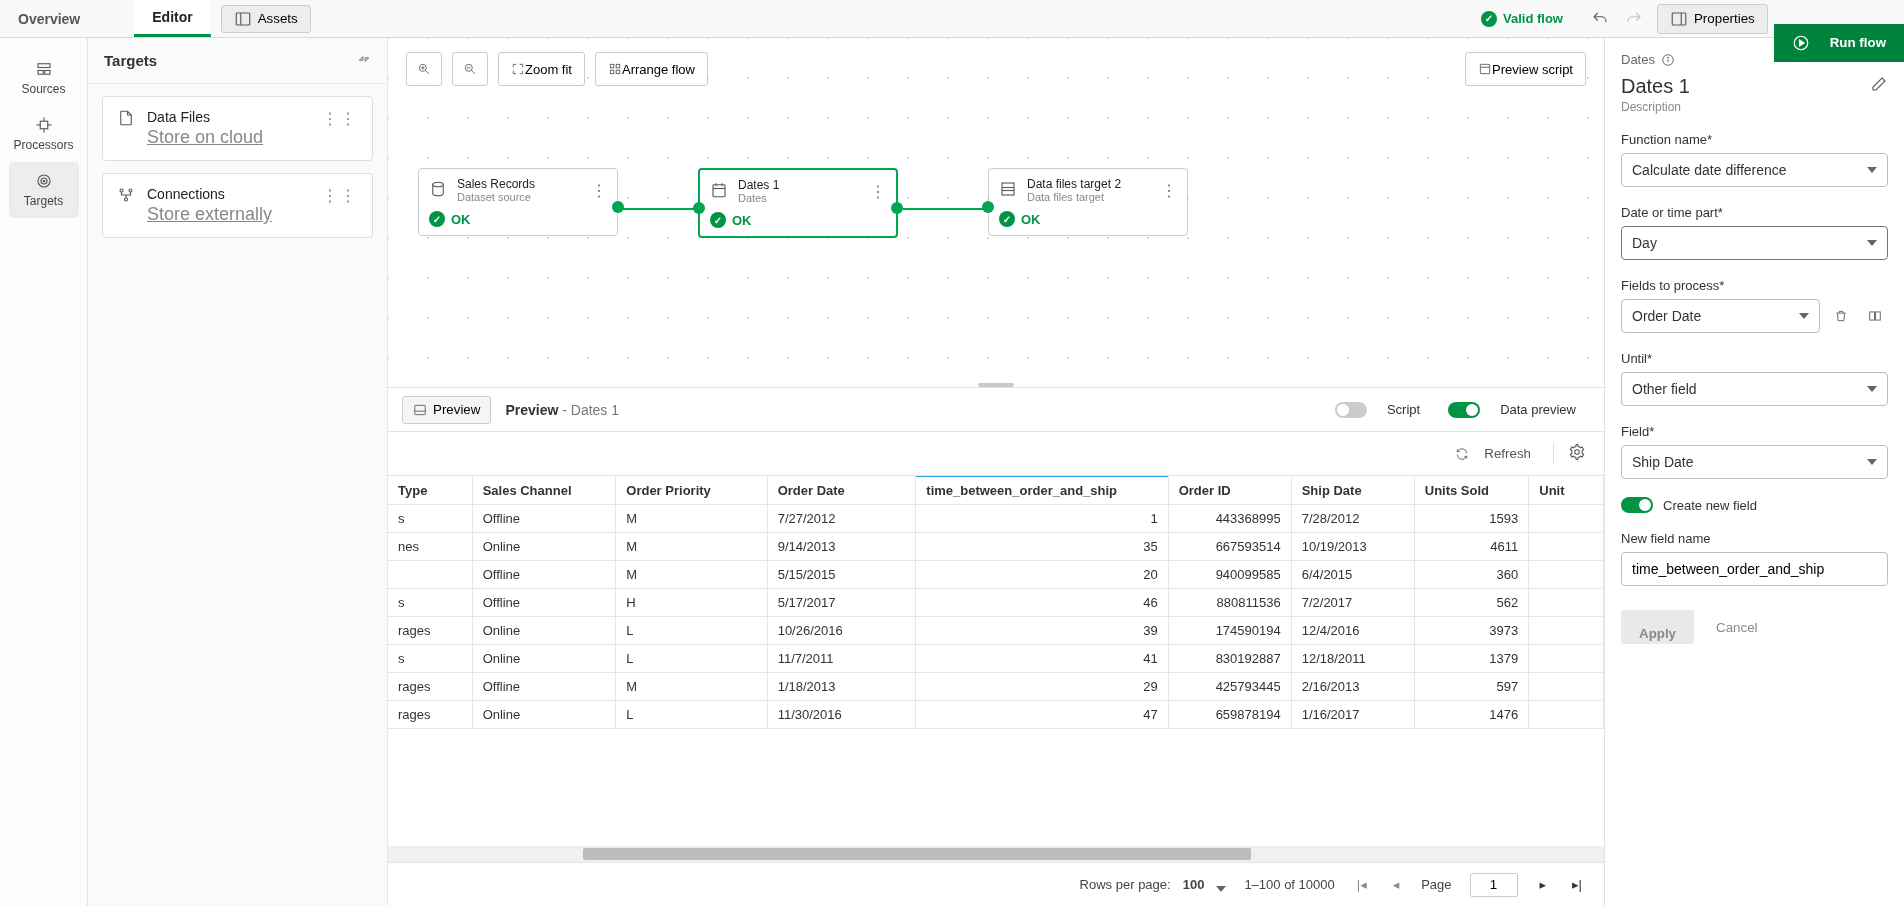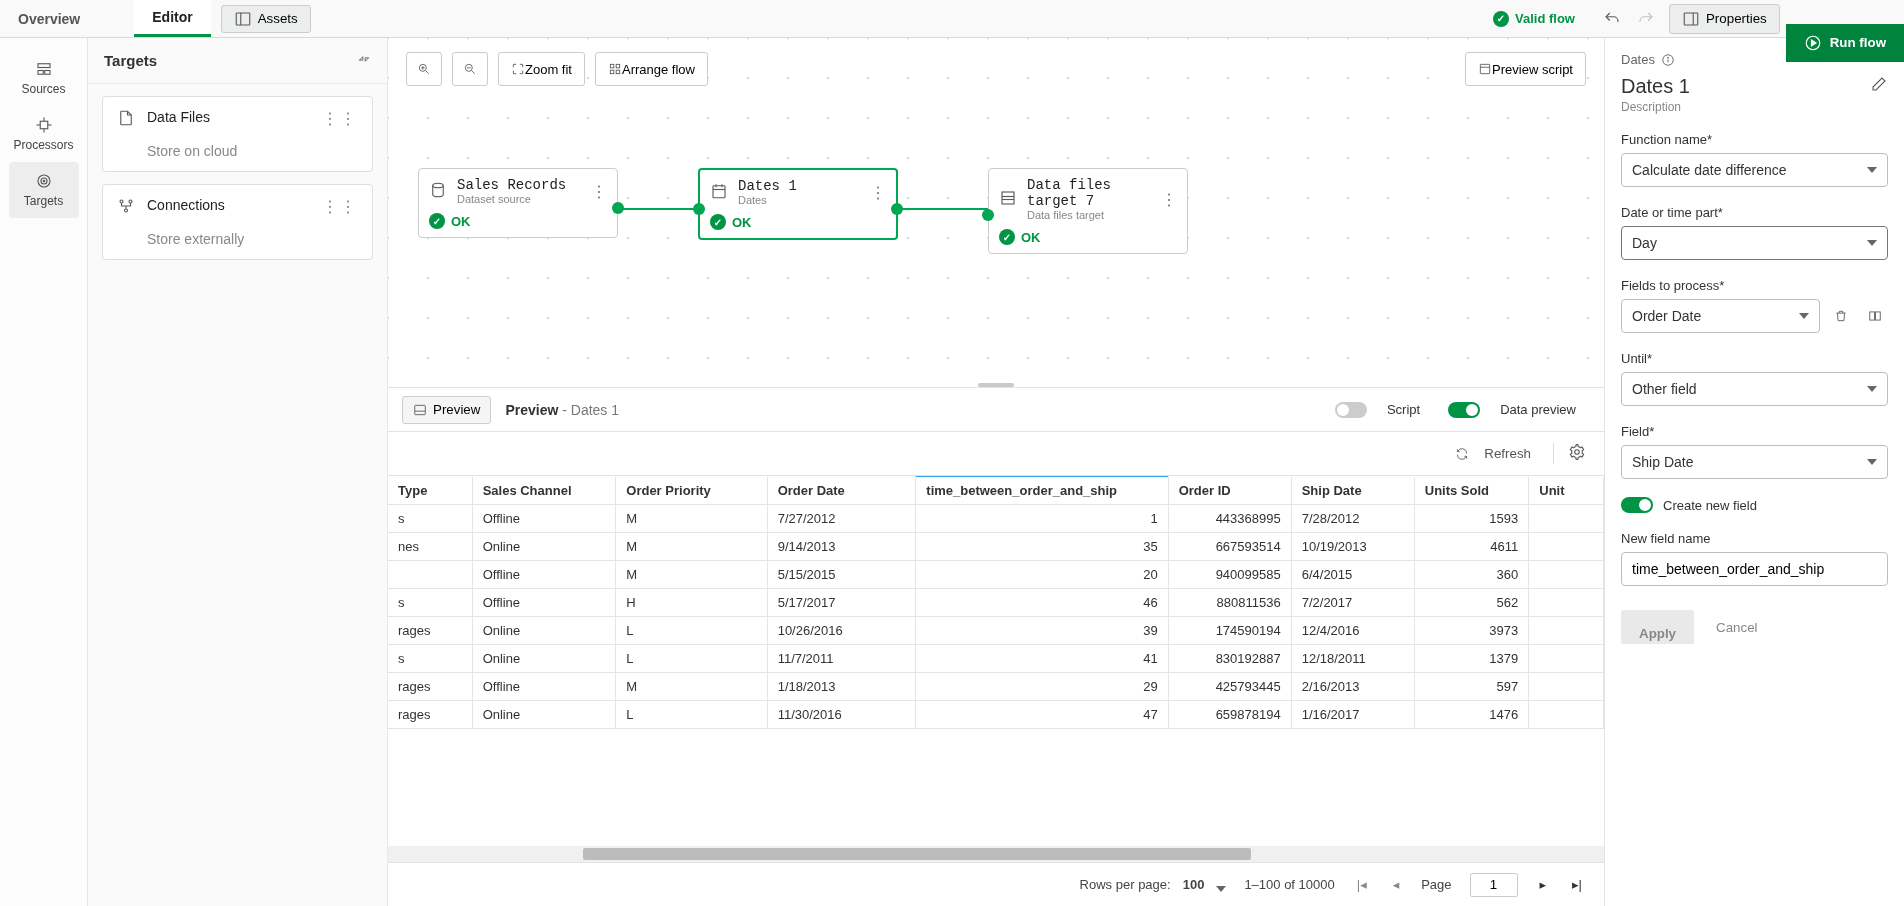--- a/index.html
+++ b/index.html
@@ -31,21 +31,21 @@
     background:#eceded; cursor:pointer;
   }
   .topbar .spacer { flex:1; }
   .valid-flow { display:flex; align-items:center; gap:6px; color:#009444; font-weight:600; margin-right:20px; }
   .icon-btn { display:flex; align-items:center; justify-content:center; width:34px; height:30px; border:none; background:transparent; cursor:pointer; color:#555; border-radius:3px; }
   .props-btn {
     display:flex; align-items:center; gap:6px; height:30px; padding:0 12px;
     border:1px solid #ccc; background:#eceded; border-radius:3px; cursor:pointer; margin:16px 6px;
   }
   .run-btn {
-    display:flex; align-items:center; gap:8px; height:38px; padding:0 18px;
+    display:flex; align-items:center; gap:20px; height:38px; padding:0 18px;
     background:#00843d; color:#fff; font-weight:600; border:none; cursor:pointer;margin-top:48px;
   }
 
   
   .main { display:flex; height:calc(100% - 38px); }
 
   
   .leftnav { width:88px; border-right:1px solid #e3e3e3; background:#fcfcfc; display:flex; flex-direction:column; align-items:center; padding-top:12px; }
   .leftnav .navitem { display:flex; flex-direction:column; align-items:center; gap:4px; width:70px; padding:10px 0; font-size:12px; color:#444; cursor:pointer; border-radius:4px; }
   .leftnav .navitem.active { background:#ededed; }
@@ -58,21 +58,21 @@
   .targets-panel .panel-header {
     display:flex; align-items:center; justify-content:space-between;
     padding:14px 16px; font-weight:600; font-size:15px; border-bottom:1px solid #e8e8e8;
   }
   .targets-panel .card {
     margin:12px 14px 0; border:1px solid #ddd; border-radius:4px;
     padding:12px 14px; display:flex; align-items:flex-start; gap:12px; background:#fff;
     cursor:grab;
   }
   .targets-panel .card .txt .t1 { font-size:14px; color:#222; }
-  .targets-panel .card .txt .t2 { font-size:14px; color:#888; margin-top:18px; }
+  .targets-panel .card .txt .t2 { font-size:18px; color:#888; margin-top:2px;text-decoration:underline; }
   .drag-handle { margin-left:auto; color:#888; font-size:16px; letter-spacing:2px; }
 
   
   .mid-col { flex:1; display:flex; flex-direction:column; min-width:0; }
   .canvas-wrap { position:relative; flex:0 0 350px; border-bottom:1px solid #e3e3e3; overflow:hidden; }
   .canvas-toolbar {
     position:absolute; top:14px; left:18px; right:18px; display:flex; align-items:center; gap:10px; z-index:3;
   }
   .tbtn { display:flex; align-items:center; height:34px; padding:0 12px; border:1px solid #ccc; background:#fff; border-radius:3px; cursor:pointer; font-size:13px; }
   .tbtn.icon-only { width:36px; justify-content:center; padding:0; }
@@ -81,21 +81,21 @@
     position:absolute; inset:0;
     background-image: radial-gradient(#d7d7d7 1px, transparent 1px);
     background-size: 40px 40px;
     background-position: 20px 20px;
   }
   .node {
     position:absolute; width:200px; border:1px solid #ccc; border-radius:4px; background:#fff;
   }
   .node.selected { border:2px solid #00a651; }
   .node .node-body { display:flex; align-items:center; gap:10px; padding:8px 10px 4px; }
-  .node .node-body .labels .l1 { font-size:14px; color:#222;font-family:Liberation Mono, monospace; }
+  .node .node-body .labels .l1 { font-size:12px; color:#222; }
   .node .node-body .labels .l2 { font-size:11px; color:#888; }
   .node .node-status { display:flex; align-items:center; gap:6px; padding:4px 10px 8px; color:#009444; font-weight:600; font-size:13px;}
   .node .more { margin-left:auto; font-size:16px; color:#777; cursor:pointer; }
   .node .port { position:absolute; top:48%; width:12px; height:12px; border-radius:50%; background:#00a651; }
   .node .port.in { left:-7px; }
   .node .port.out { right:-7px; }
   .edge { position:absolute; height:2px; background:#00a651; z-index:1; }
 
   
   .preview-bar { display:flex; align-items:center; height:44px; border-bottom:1px solid #e3e3e3; padding:0 14px; gap:14px; position:relative; }
@@ -361,21 +361,21 @@
           </div>
           <div class="edge" style="left: 230px; top: 170px; width: 80px;"></div>
           <div class="node" style="left: 600px; top: 130px;">
             <div class="node-body">
               <span><svg class="ic" viewBox="0 0 24 24" stroke="#8e24aa">
                   <rect x="4" y="4" width="16" height="16"></rect>
                   <line x1="4" y1="10" x2="20" y2="10"></line>
                   <line x1="4" y1="14" x2="20" y2="14"></line>
                 </svg></span>
               <div class="labels">
-                <div class="l1">Data files target 7</div>
+                <div class="l1">Data files target 2</div>
                 <div class="l2">Data files target</div>
               </div>
               <span class="more">⋮</span>
             </div>
             <div class="node-status">
               <span class="ok-circle">✓</span>
               <span>OK</span>
             </div>
             <div class="port in"></div>
           </div>

